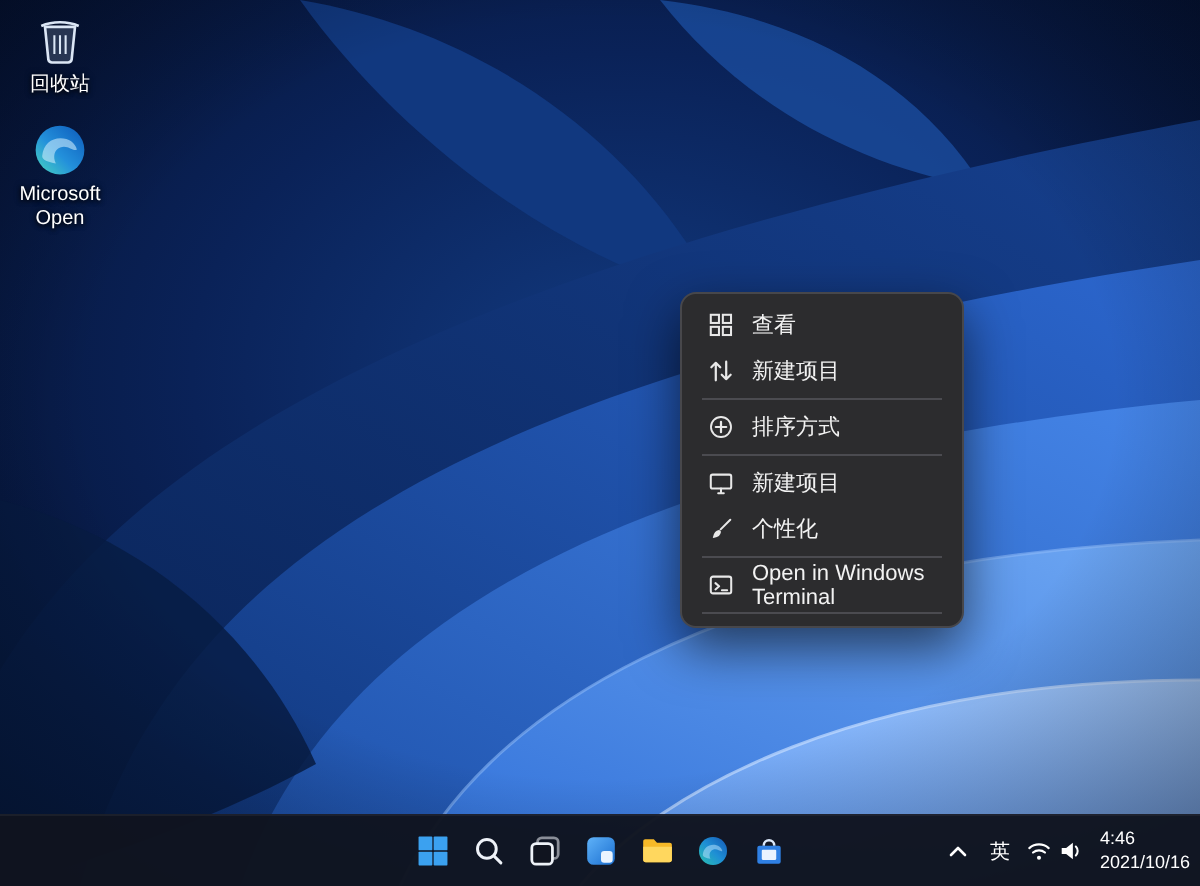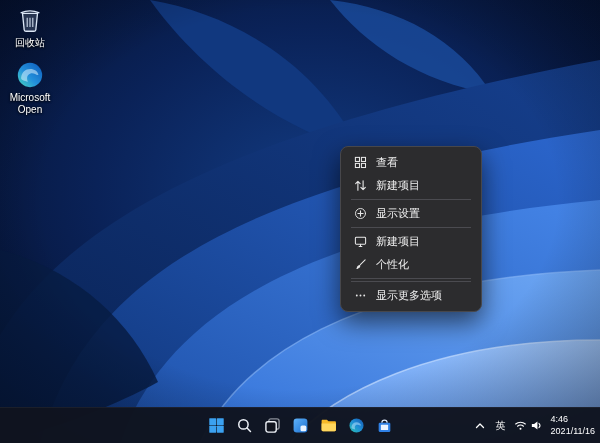--- a/index.html
+++ b/index.html
@@ -155,21 +155,21 @@
 
     <div class="menu-item">
       <span class="mi-icon">
         <svg viewBox="0 0 14 14">
             <g fill="none" stroke="#e8e8e8" stroke-width="1.2" stroke-linecap="round">
           <circle cx="7" cy="7" r="5.4" stroke-width="1"></circle>
               <path d="M7 4.2v5.6M4.2 7h5.6"></path>
             </g>
           </svg>
       </span>
-      <span class="mi-label">显示设置</span>
+      <span class="mi-label">排序方式</span>
     </div>
 
     <div class="menu-sep"></div>
 
     <div class="menu-item">
       <span class="mi-icon">
         <svg viewBox="0 0 14 14">
             <g fill="none" stroke="#e8e8e8" stroke-width="1.1" stroke-linecap="round">
           <rect x="1.5" y="2.5" width="11" height="7.5" rx="1"></rect>
               <path d="M5.5 12.5h3M7 10v2.5"></path>
@@ -186,35 +186,34 @@
           <path d="M12 2 6.8 7.2"></path>
           <path d="M5.9 8.1c-1.3.2-2.2 1.2-2.6 3.1 1.9-.4 2.9-1.3 3.1-2.6z" fill="#e8e8e8"></path>
             </g>
           </svg>
       </span>
       <span class="mi-label">个性化</span>
     </div>
 
     <div class="menu-sep"></div>
 
+    <div class="menu-item">
+      <span class="mi-icon">
+        <svg viewBox="0 0 14 14">
+            <g fill="none" stroke="#e8e8e8" stroke-width="1.1" stroke-linecap="round" stroke-linejoin="round">
+          <rect x="1.5" y="2.5" width="11" height="9" rx="1.2"></rect>
+              <path d="M4 6l2 1.7L4 9.4M7.5 9.8h2.8"></path>
+            </g>
+          </svg>
+      </span>
+      <span class="mi-label">Open in Windows Terminal</span>
+    </div>
 
     <div class="menu-sep"></div>
 
-    <div class="menu-item">
-      <span class="mi-icon">
-        <svg viewBox="0 0 14 14">
-            <g fill="#e8e8e8">
-          <circle cx="3" cy="7" r="1"></circle>
-              <circle cx="7" cy="7" r="1"></circle>
-              <circle cx="11" cy="7" r="1"></circle>
-            </g>
-          </svg>
-      </span>
-      <span class="mi-label">显示更多选项</span>
-    </div>
 
   </div>
 
   <div class="taskbar">
 
     <div class="tb-center">
       <button class="tb-btn">
         <svg viewBox="0 0 16 16">
             <g fill="#3ba1f0">
           <rect x="1.2" y="1.2" width="6.5" height="6.5" rx=".4"></rect>
@@ -295,19 +294,19 @@
             </g>
           <circle cx="7" cy="10.6" r="1.1" fill="#ffffff"></circle>
           </svg>
         <svg width="13" height="13" viewBox="0 0 14 14">
           <path d="M2 5.4h2.4L8 2.6v8.8L4.4 8.6H2z" fill="#ffffff"></path>
           <path d="M9.6 4.6a3.4 3.4 0 0 1 0 4.8" fill="none" stroke="#ffffff" stroke-width="1.1" stroke-linecap="round"></path>
           </svg>
       </span>
       <div class="clock">
         <div>4:46</div>
-        <div>2021/11/16</div>
+        <div>2021/10/16</div>
       </div>
     </div>
 
   </div>
 
 </div>
 
 </body></html>

